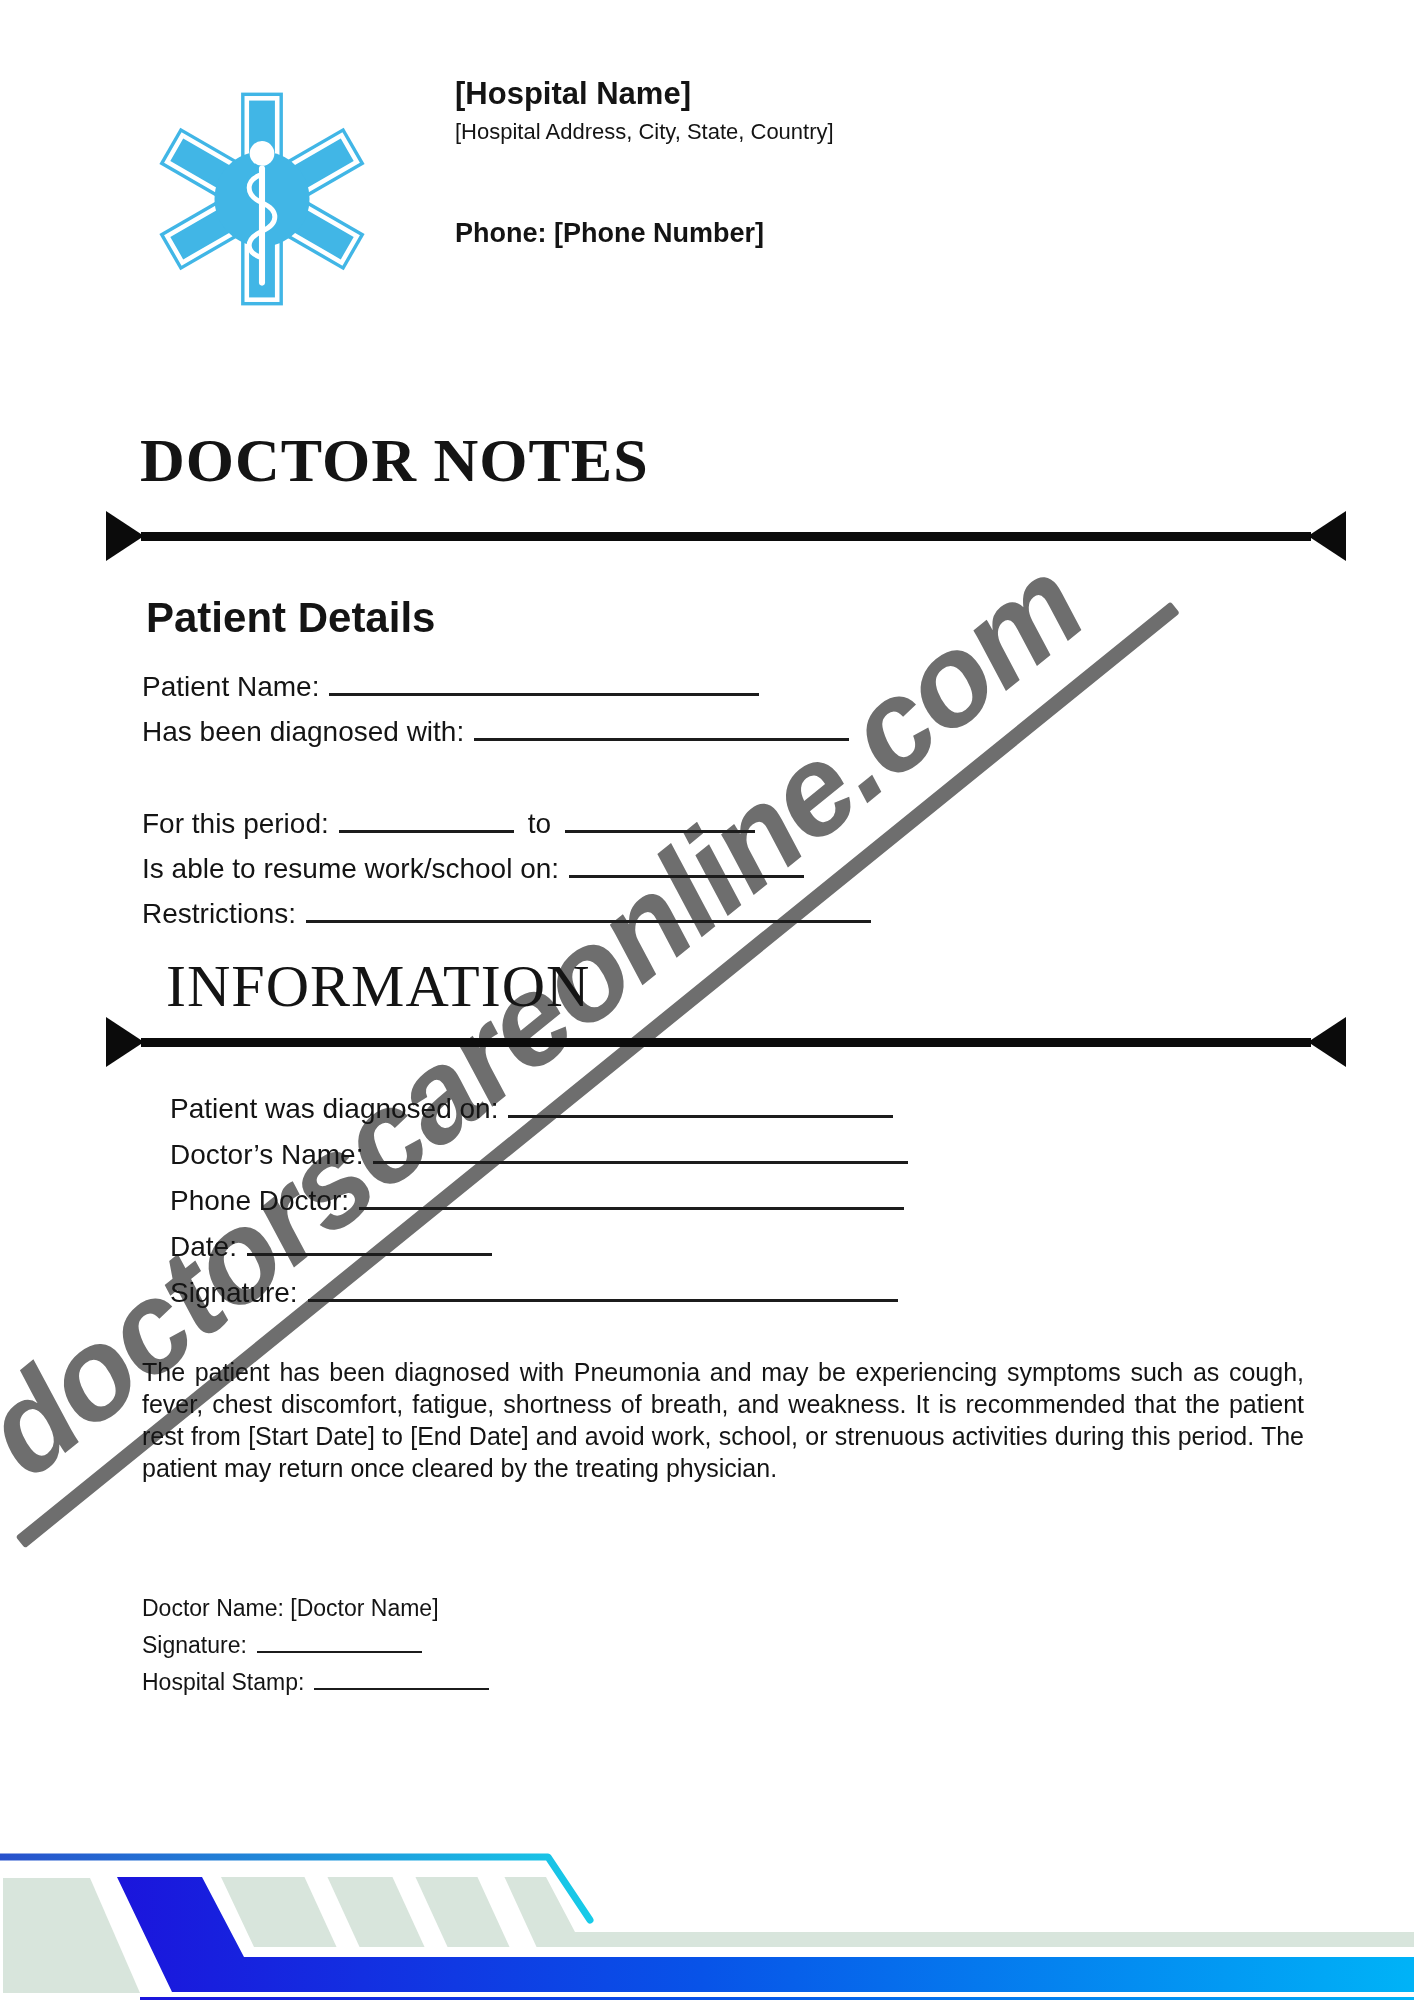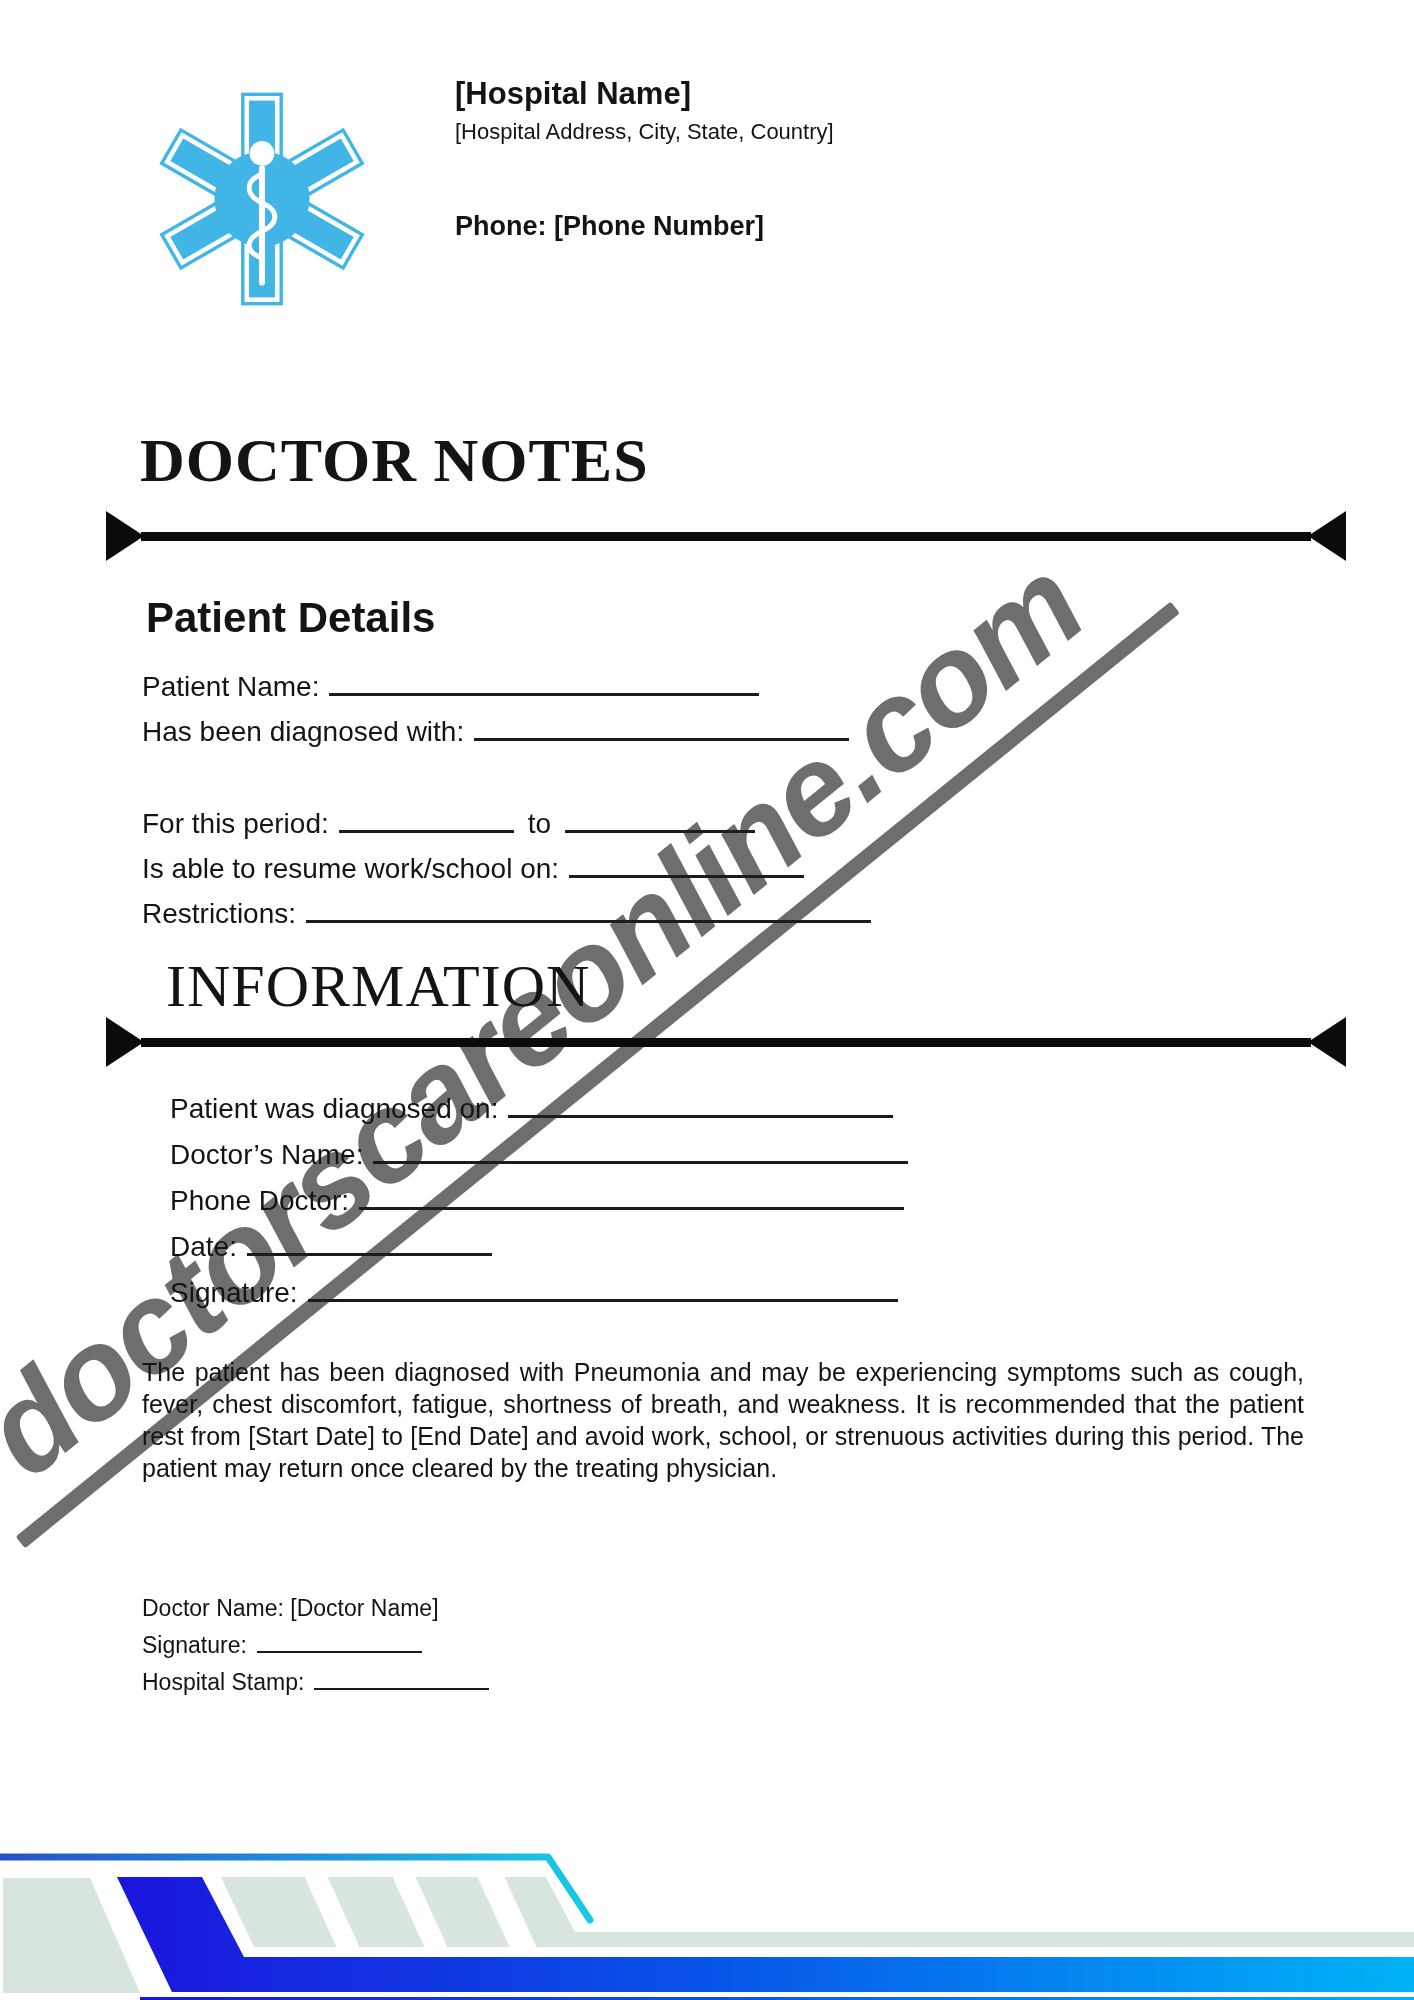--- a/index.html
+++ b/index.html
@@ -7,21 +7,21 @@
     position:relative; width:1414px; height:2000px;
     background:#ffffff; overflow:hidden;
     font-family:"Liberation Sans", sans-serif; color:#141414;
   }
   
   #logo { position:absolute; left:148px; top:84px; width:228px; height:230px; z-index:2; }
   .hdr { position:absolute; left:455px; z-index:2; white-space:nowrap; }
   .hdr-name    { top:76px;  font-size:31px; font-weight:bold; }
   .hdr-address { top:119px; font-size:22px; }
   .hdr-email   { top:162px; font-size:31px; }
-  .hdr-phone   { top:211px; font-size:27px; font-weight:bold;text-align:right; }
+  .hdr-phone   { top:218px; font-size:27px; font-weight:bold;text-align:right; }
   
   .doc-title {
     position:absolute; left:140px; top:425px; z-index:2;
     font-family:"Liberation Serif", serif; font-weight:bold;
     font-size:62px; letter-spacing:1px; white-space:nowrap;
   }
   .info-title {
     position:absolute; left:166px; top:952px; z-index:2;
     font-family:"Liberation Serif", serif; font-weight:normal;
     font-size:60px; letter-spacing:1px; white-space:nowrap;

